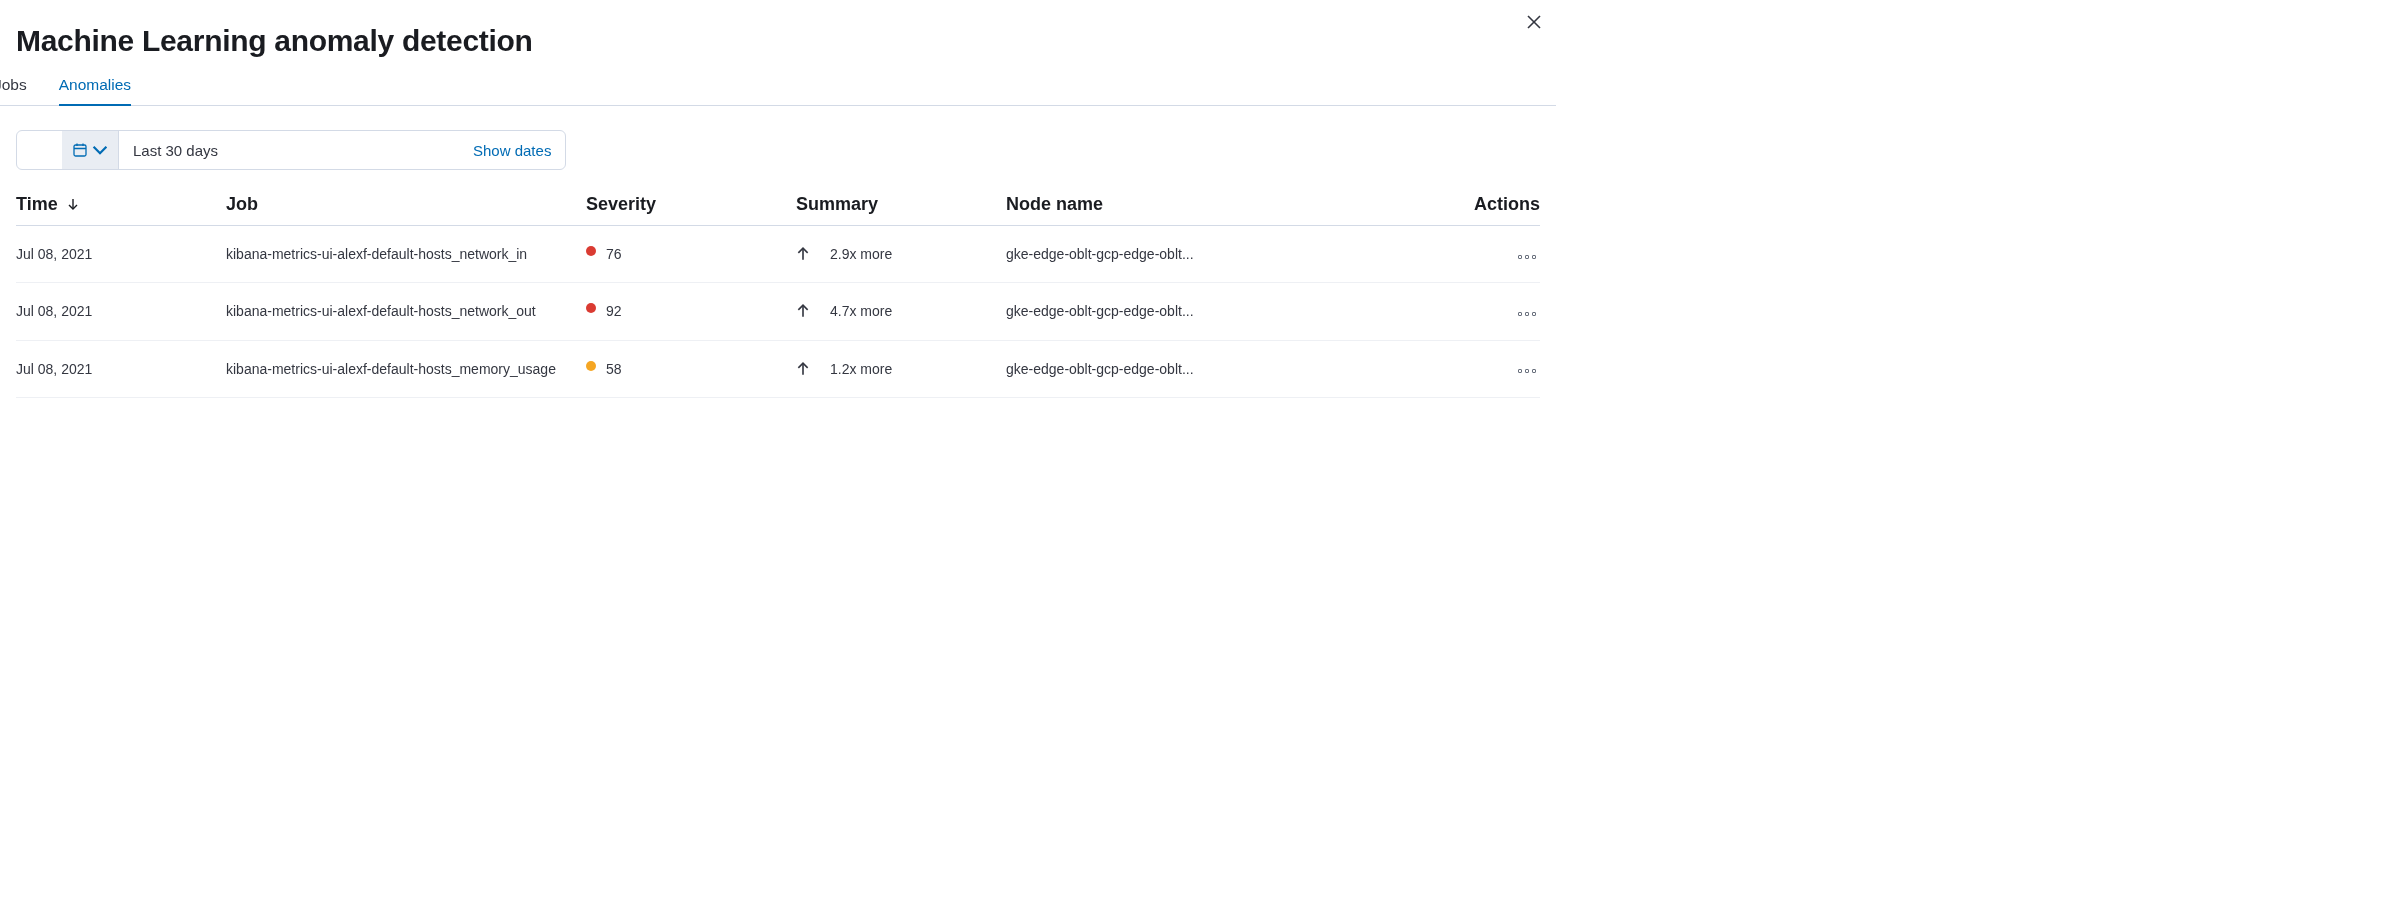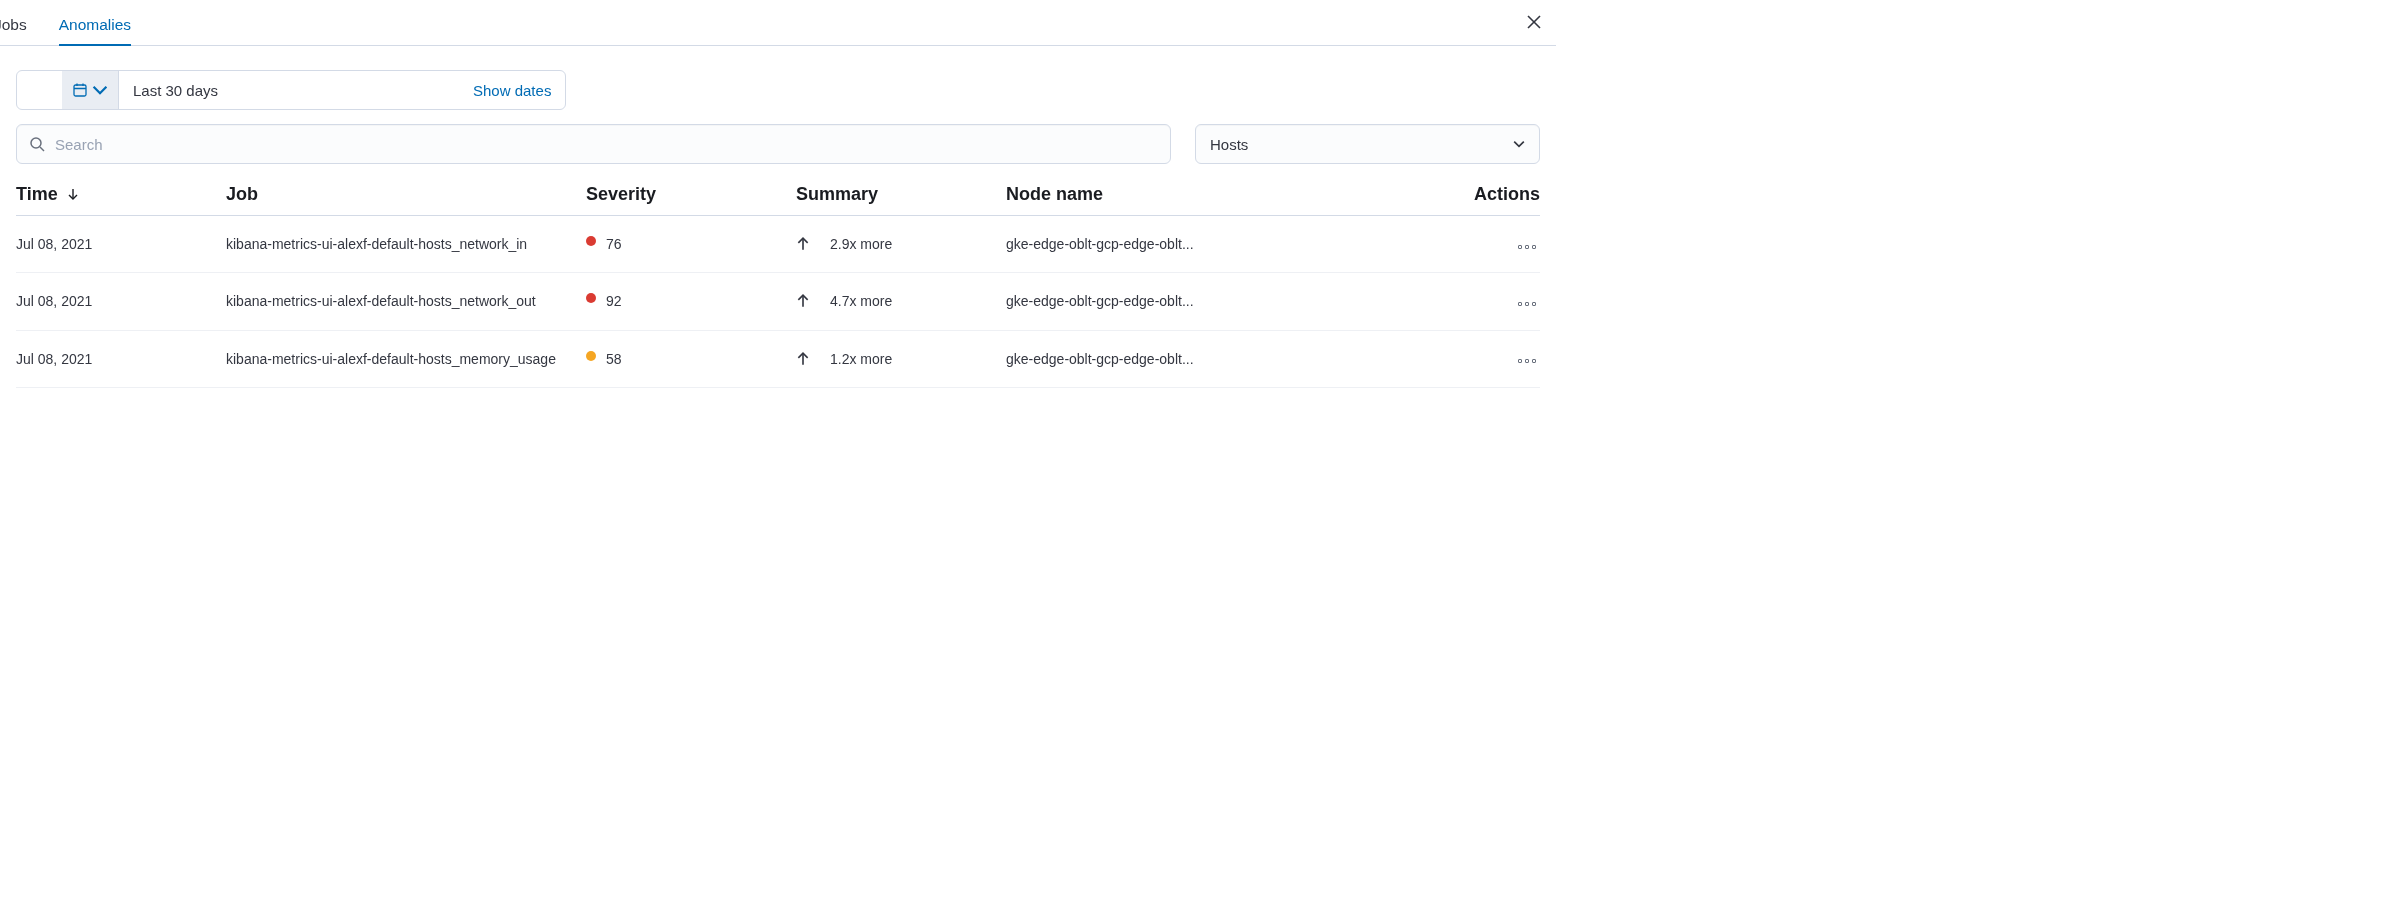--- a/index.html
+++ b/index.html
@@ -187,20 +187,21 @@
 
 <div class="page">
 
   <div class="close-btn">
     <svg viewBox="0 0 14 14" fill="none" stroke="currentColor" stroke-width="1.6">
         <line x1="1" y1="1" x2="13" y2="13"></line>
         <line x1="13" y1="1" x2="1" y2="13"></line>
       </svg>
   </div>
 
+  <h1 class="title">Machine Learning anomaly detection</h1>
 
   <div class="tabs">
     <div class="tabs-inner">
       <div class="tab">Jobs</div>
       <div class="tab active">Anomalies</div>
     </div>
   </div>
 
   <div class="controls-row">
     <div class="date-picker">
@@ -213,35 +214,20 @@
           </svg>
         <svg viewBox="0 0 10 6" width="10" height="6" fill="none" stroke="currentColor" stroke-width="1.4">
             <polyline points="1,1 5,5 9,1"></polyline>
           </svg>
       </div>
       <div class="date-label">Last 30 days</div>
       <div class="show-dates">Show dates</div>
     </div>
   </div>
 
-  <div class="filter-row">
-    <div class="search-box">
-      <svg viewBox="0 0 16 16" fill="none" stroke="currentColor" stroke-width="1.5">
-          <circle cx="7" cy="7" r="5"></circle>
-          <line x1="11" y1="11" x2="15" y2="15"></line>
-        </svg>
-      <input type="text" placeholder="Search" style="">
-    </div>
-    <div class="select-box">
-      <span>Hosts</span>
-      <svg viewBox="0 0 10 6" fill="none" stroke="currentColor" stroke-width="1.4">
-          <polyline points="1,1 5,5 9,1"></polyline>
-        </svg>
-    </div>
-  </div>
 
   <table class="anomalies">
     <colgroup>
       <col class="col-time">
         <col class="col-job">
         <col class="col-sev">
         <col class="col-sum">
         <col class="col-node">
         <col class="col-act">
     </colgroup>

